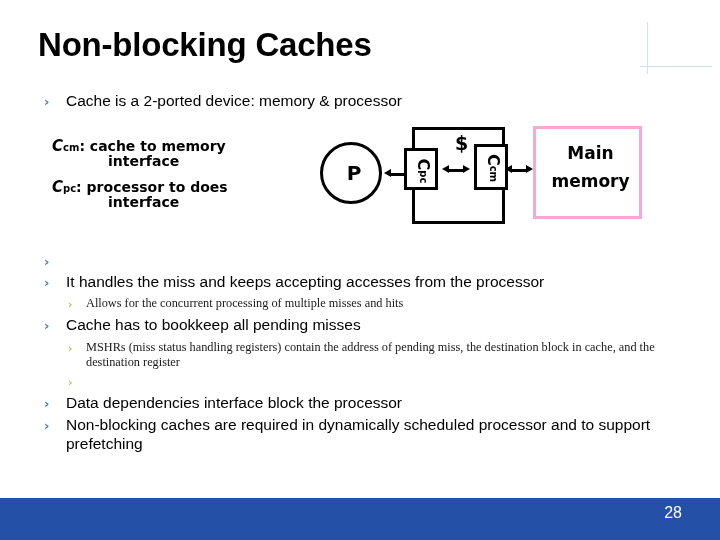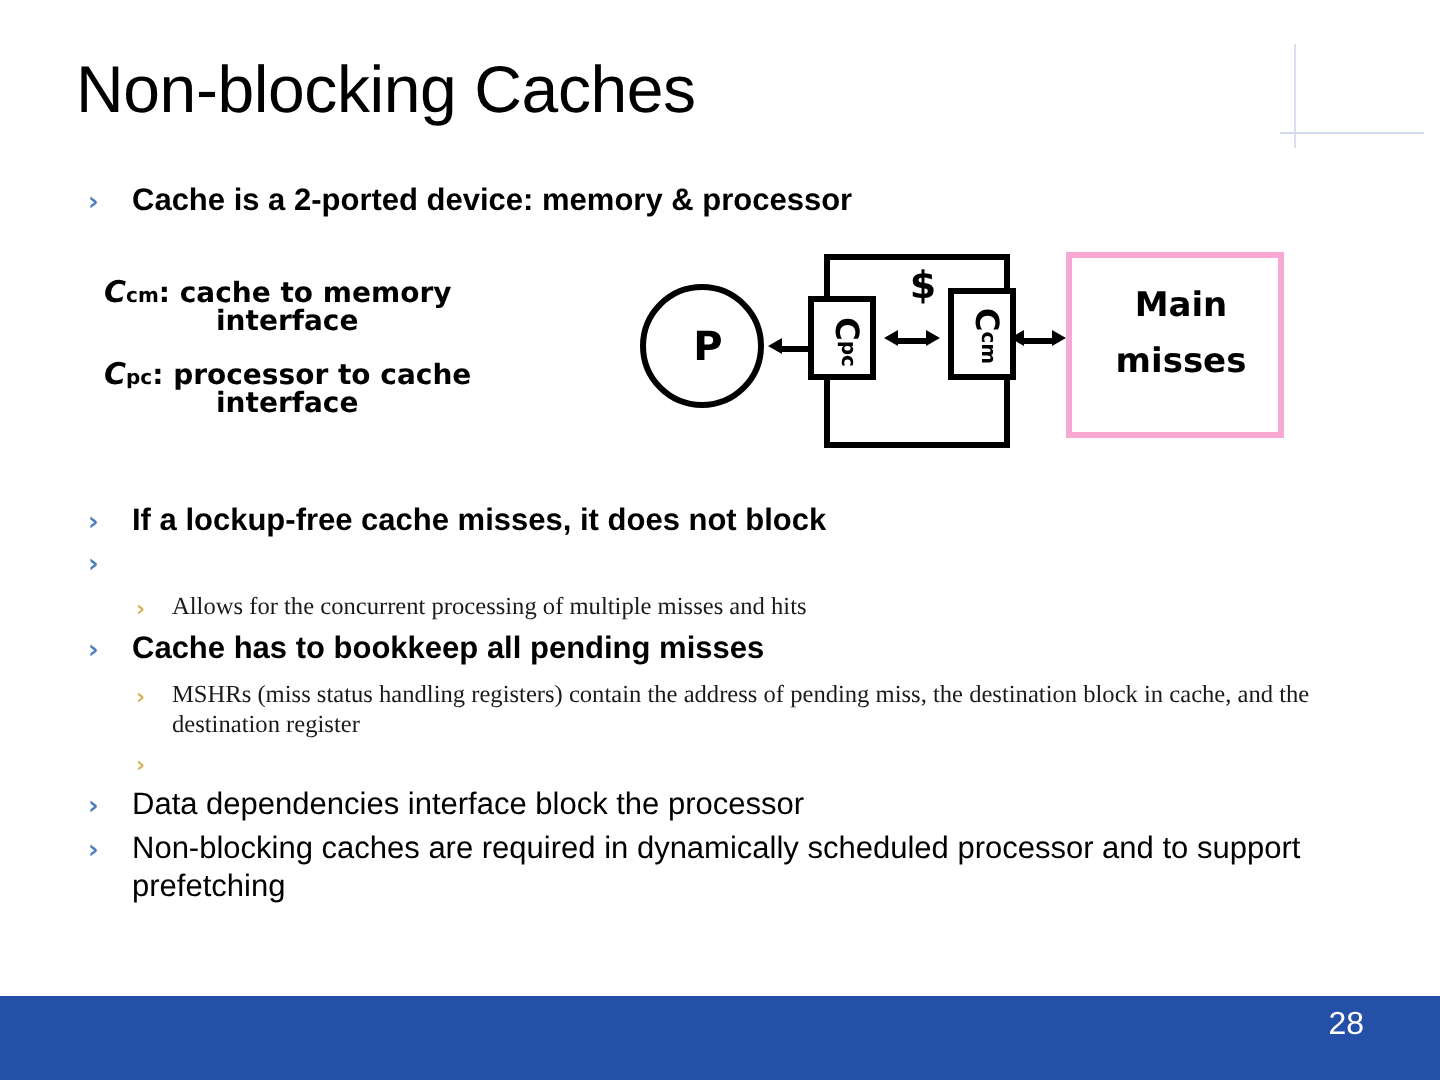--- a/index.html
+++ b/index.html
@@ -18,21 +18,21 @@
     overflow: hidden;
   }
 
   
   #slide-title {
     position: absolute;
     left: 38px;
     top: 27px;
     width: 560px;
     font-size: 33px;
-    font-weight: normal;
+    font-weight: bold;
     color: #000000;
     letter-spacing: -0.2px;
     line-height: 1.1;
     white-space: nowrap;
   }
 
   
   #logo-block {
     position: absolute;
     left: 640px;
@@ -91,21 +91,21 @@
     color: #d3b458;
     font-size: 11px;
     width: 18px;
     padding-top: 3px;
   }
   .txt-l1 {
     font-size: 15.5px;
     color: #000000;
     line-height: 1.22;
   }
-  .txt-l1.bold { font-weight: bold; text-align: right; }
+  .txt-l1.bold { font-weight: normal; text-align: right; }
   .txt-l2 {
     font-size: 12.3px;
     color: #1a1a1a;
     line-height: 1.2;
     font-family: Liberation Serif, serif;
   }
 
   
   #diagram {
     position: absolute;
@@ -162,21 +162,21 @@
   </div>
 
   <div id="diagram">
 
     <div class="legend-line hand" style="left:52px; top:24px;">
       <span class="sym">C</span><span class="sub">cm</span><span class="desc">: cache to memory</span>
     </div>
     <div class="legend-line hand desc" style="left:108px; top:41px; font-size:14px;">interface</div>
 
     <div class="legend-line hand" style="left:52px; top:65px;">
-      <span class="sym">C</span><span class="sub">pc</span><span class="desc">: processor to cache</span>
+      <span class="sym">C</span><span class="sub">pc</span><span class="desc">: processor to does</span>
     </div>
     <div class="legend-line hand desc" style="left:108px; top:82px; font-size:14px;">interface</div>
 
     <div style="position:absolute; left:320px; top:30px; width:62px; height:62px; border:3px solid #000; border-radius:50%; box-sizing:border-box;">
       <div class="hand" style="position:absolute; left:0; top:16px; width:62px; text-align:center; font-size:20px;">P</div>
     </div>
 
     <div style="position:absolute; left:384px; top:59px; width:28px; height:5px;">
       <div style="position:absolute; left:5px; top:1.5px; width:18px; height:3px; background:#000;"></div>
       <div style="position:absolute; left:0; top:-2px; width:0; height:0; border-top:4.5px solid transparent; border-bottom:4.5px solid transparent; border-right:7px solid #000;"></div>
@@ -208,31 +208,31 @@
     </div>
 
     <div style="position:absolute; left:505px; top:55px; width:28px; height:5px;">
       <div style="position:absolute; left:5px; top:1.5px; width:18px; height:3px; background:#000;"></div>
       <div style="position:absolute; left:0; top:-2px; width:0; height:0; border-top:4.5px solid transparent; border-bottom:4.5px solid transparent; border-right:7px solid #000;"></div>
       <div style="position:absolute; right:0; top:-2px; width:0; height:0; border-top:4.5px solid transparent; border-bottom:4.5px solid transparent; border-left:7px solid #000;"></div>
     </div>
 
     <div style="position:absolute; left:533px; top:14px; width:109px; height:93px; border:3px solid #f9a8d4; box-sizing:border-box;">
       <div class="hand" style="position:absolute; left:0; top:14px; width:109px; text-align:center; font-size:17px;">Main</div>
-      <div class="hand" style="position:absolute; left:0; top:42px; width:109px; text-align:center; font-size:17px;">misses</div>
+      <div class="hand" style="position:absolute; left:0; top:42px; width:109px; text-align:center; font-size:17px;">memory</div>
     </div>
   </div>
 
   <div class="bullet-row" style="left:44px; top:252px; width:650px;">
     <span class="chev chev-l1">›</span>
-    <span class="txt-l1 bold">If a lockup-free cache misses, it does not block</span>
   </div>
 
   <div class="bullet-row" style="left:44px; top:273px; width:650px;">
     <span class="chev chev-l1">›</span>
+    <span class="txt-l1 bold">It handles the miss and keeps accepting accesses from the processor</span>
   </div>
 
   <div class="bullet-row" style="left:68px; top:296px; width:620px;">
     <span class="chev chev-l2">›</span>
     <span class="txt-l2">Allows for the concurrent processing of multiple misses and hits</span>
   </div>
 
   <div class="bullet-row" style="left:44px; top:316px; width:650px;">
     <span class="chev chev-l1">›</span>
     <span class="txt-l1 bold">Cache has to bookkeep all pending misses</span>

